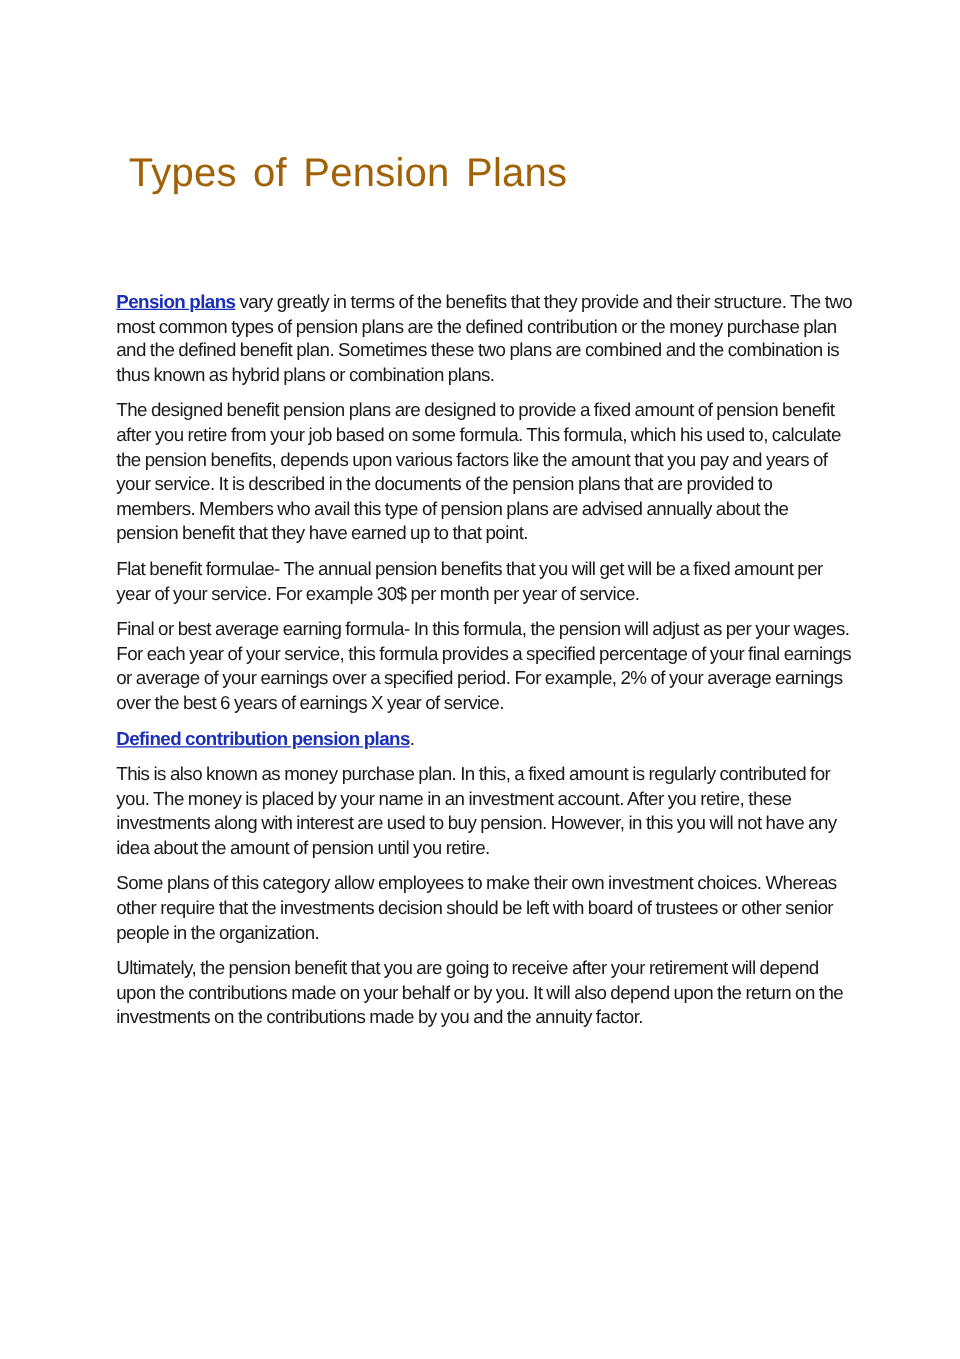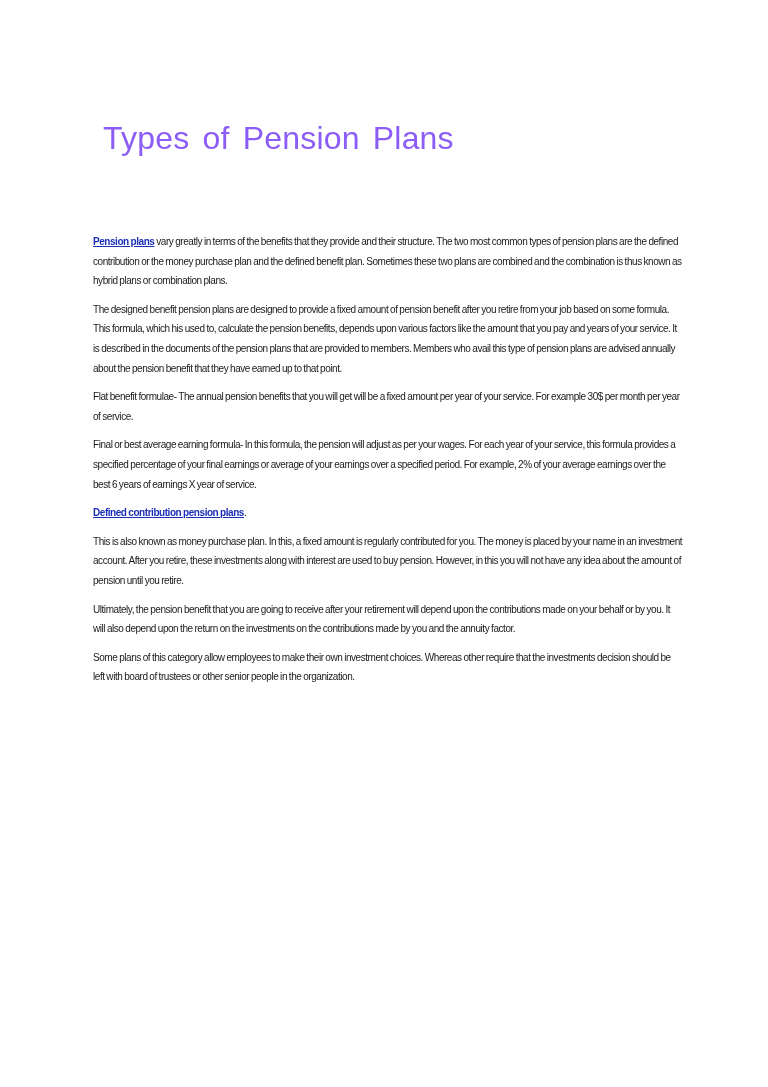--- a/index.html
+++ b/index.html
@@ -4,28 +4,28 @@
   <style>
     html, body { margin: 0; padding: 0; background: #ffffff; }
     body { width: 768px; height: 1087px; position: relative; overflow: hidden; }
     .page {
       position: absolute; left: 0; top: 0; width: 768px; height: 1087px;
       background: #ffffff;
     }
     .title {
       position: absolute; left: 103px; top: 120px;
       font-family: "Liberation Sans", sans-serif;
-      font-size: 32px; color: #8b5cf6; font-weight: normal;
+      font-size: 32px; color: #a16207; font-weight: normal;
       letter-spacing: 0.2px; word-spacing: 4px;
       margin: 0;
     }
     .body {
       position: absolute; left: 93px; top: 232px; width: 590px;
       font-family: "Liberation Sans", sans-serif;
-      font-size: 10px; line-height: 19.6px; color: #1a1a1a;
+      font-size: 15px; line-height: 19.6px; color: #1a1a1a;
       letter-spacing: -0.45px; word-spacing: -0.5px;
     }
     .body p { margin: 0 0 9px 0; }
     .link {
       color: #1a2fb8; font-weight: bold; text-decoration: underline;
       cursor: pointer;
     }
   </style>
 </head>
 <body>
@@ -42,17 +42,17 @@
 
     <p>Flat benefit formulae- The annual pension benefits that you will get will be a fixed amount per year of your service. For example 30$ per month per year of service.</p>
 
     <p>Final or best average earning formula- In this formula, the pension will adjust as per your wages. For each year of your service, this formula provides a specified percentage of your final earnings or average of your earnings over a specified period. For example, 2% of your average earnings over the best 6 years of earnings X year of service.</p>
 
 
     <p><a class="link">Defined contribution pension plans</a><span>.</span></p>
 
     <p>This is also known as money purchase plan. In this, a fixed amount is regularly contributed for you. The money is placed by your name in an investment account. After you retire, these investments along with interest are used to buy pension. However, in this you will not have any idea about the amount of pension until you retire.</p>
 
+    <p>Some plans of this category allow employees to make their own investment choices. Whereas other require that the investments decision should be left with board of trustees or other senior people in the organization.</p>
+
     <p>Ultimately, the pension benefit that you are going to receive after your retirement will depend upon the contributions made on your behalf or by you. It will also depend upon the return on the investments on the contributions made by you and the annuity factor.</p>
-
-    <p>Some plans of this category allow employees to make their own investment choices. Whereas other require that the investments decision should be left with board of trustees or other senior people in the organization.</p>
   </div>
 </div>
 
 </body></html>

